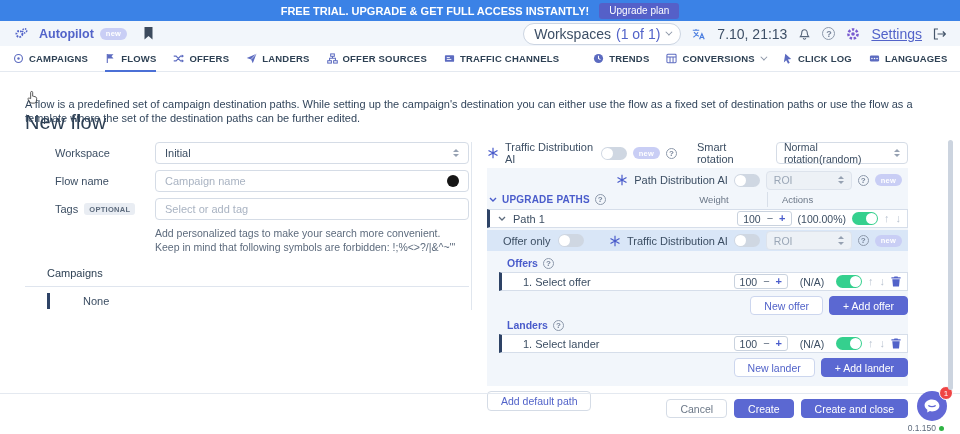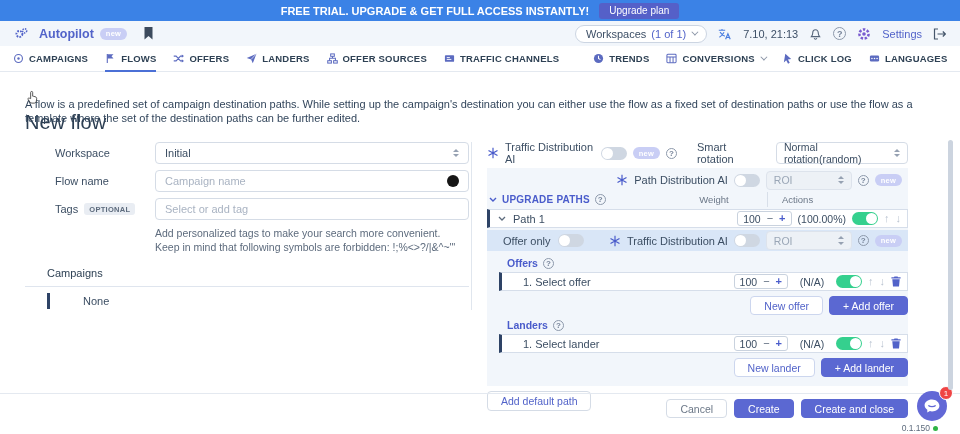--- a/index.html
+++ b/index.html
@@ -21,31 +21,31 @@
   
   .apphdr {
     position:absolute; left:0; top:21px; width:960px; height:25px;
     background:#f2f6fb; display:flex; align-items:center; padding:0 14px; gap:6px;
   }
   .brand { color:#5263c9; font-weight:bold; font-size:12.5px; margin-left:4px; }
   .badge-new {
     background:#c9cef5; color:#fff; font-size:7.5px; font-weight:bold;
     padding:1.5px 6px; border-radius:8px; letter-spacing:.2px;
   }
-  .hdr-right { margin-left:auto; display:flex; align-items:center; gap:11px; font-size:11px; color:#3d4f66; }
+  .hdr-right { margin-left:auto; display:flex; align-items:center; gap:11px; font-size:14px; color:#3d4f66; }
   .ws-pill {
     display:flex; align-items:center; gap:5px; background:#fff; border:1px solid #ccd5e2;
     border-radius:11px; padding:2px 10px; cursor:pointer;
   }
   .ws-count { color:#5263c9; }
   .ccaret {
     display:inline-block; width:5px; height:5px; border-right:1.4px solid #8a94a6;
     border-bottom:1.4px solid #8a94a6; transform:rotate(45deg) translateY(-2px);
   }
-  .settings-link { color:#5263c9; cursor:pointer; }
+  .settings-link { color:#5263c9; cursor:pointer;text-decoration:underline; }
   .qicon {
     display:inline-flex; width:11px; height:11px; border:1px solid #8d99ab; border-radius:50%;
     color:#77849a; font-size:8px; font-weight:bold; align-items:center; justify-content:center; flex:none;
   }
   .qicon::before { content:"?"; }
   .qicon.big { width:13px; height:13px; font-size:9px; }
   
   .nav {
     position:absolute; left:0; top:46px; width:960px; height:26px; background:#fff;
     border-bottom:1px solid #e4e9f0; display:flex; align-items:center; padding:0 13px; gap:17px;
@@ -139,21 +139,21 @@
   .btn-primary { background:#5b68d2; border:1px solid #5b68d2; color:#fff; }
   .btn-adp { margin-top:5px; background:#fff; border:1px solid #d5dce6; color:#5263c9; height:20px; }
   
   .f-line { position:absolute; left:0; top:393px; width:960px; border-top:1px solid #e4e9f0; }
   .footer-btns { position:absolute; top:399px; right:52px; display:flex; gap:7px; }
   .btn-cancel { background:#fff; border:1px solid #d5dce6; color:#6b7787; }
   .chat-fab { position:absolute; left:917px; top:391px; width:30px; height:30px; border-radius:50%; background:#6268d6;
     display:flex; align-items:center; justify-content:center; cursor:pointer; }
   .chat-badge { position:absolute; left:939px; top:386px; width:14px; height:14px; background:#ef4444; border:1.5px solid #fff;
     border-radius:50%; color:#fff; font-size:8px; display:flex; align-items:center; justify-content:center; }
-  .version { position:absolute; right:22px; top:423px; font-size:8.5px; color:#5d6b7d; display:flex; align-items:center; gap:3px; }
+  .version { position:absolute; right:16px; top:423px; font-size:8.5px; color:#5d6b7d; display:flex; align-items:center; gap:3px; }
   .vdot { width:5px; height:5px; border-radius:50%; background:#2fb344; }
   .scrollbar { position:absolute; left:948px; top:140px; width:5px; height:250px; background:#ccd4df; border-radius:3px; }
   .ico { display:inline-flex; flex:none; }
 </style>
 </head>
 <body>
 
 <div class="banner">
   <span class="banner-text">FREE TRIAL. UPGRADE &amp; GET FULL ACCESS INSTANTLY!</span>
   <button class="btn-upgrade">Upgrade plan</button>

